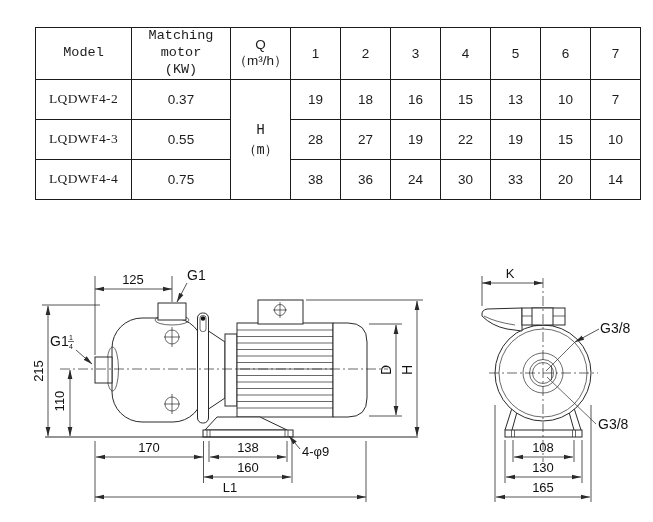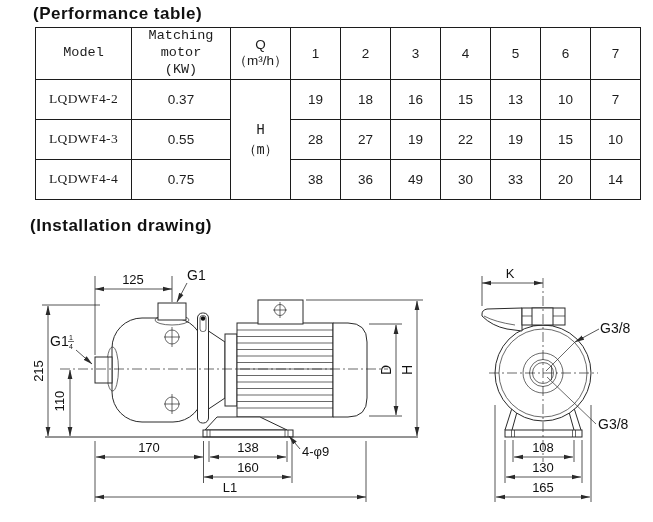--- a/index.html
+++ b/index.html
@@ -25,21 +25,20 @@
   .cl{stroke:#2a2a2a;stroke-width:.7;fill:none;stroke-dasharray:10 3 2 3;}
   text.dt{font-family:"Liberation Sans",sans-serif;font-size:13px;fill:#111;}
   text.big{font-size:14px;}
   text.frac{font-size:7px;}
 </style>
 </head>
 <body>
 
 <div id="page">
 
-  <div class="sec-title" id="title-performance">(Performance table)</div>
 
   <table class="perf">
     <colgroup>
       <col style="width:96px">
         <col style="width:99px">
         <col style="width:60px">
       <col style="width:50px">
         <col style="width:50px">
         <col style="width:50px">
         <col style="width:50px">
@@ -87,30 +86,29 @@
       <td>22</td>
       <td>19</td>
       <td>15</td>
       <td>10</td>
     </tr>
     <tr style="height:40px">
       <td class="model">LQDWF4-4</td>
       <td class="kw">0.75</td>
       <td>38</td>
       <td>36</td>
-      <td>49</td>
+      <td>24</td>
       <td>30</td>
       <td>33</td>
       <td>20</td>
       <td>14</td>
     </tr>
   </tbody>
     </table>
 
-  <div class="sec-title" id="title-installation">(Installation drawing)</div>
 
   <svg width="653" height="277" viewBox="0 245 653 277">
     <defs>
       <marker id="ar" viewBox="0 0 12 8" refX="11.5" refY="4" markerWidth="12" markerHeight="8" orient="auto-start-reverse">
           <path d="M0,1 L12,4 L0,7 Z" fill="#2a2a2a"></path>
         </marker>
     </defs>
 
     <g>
 

